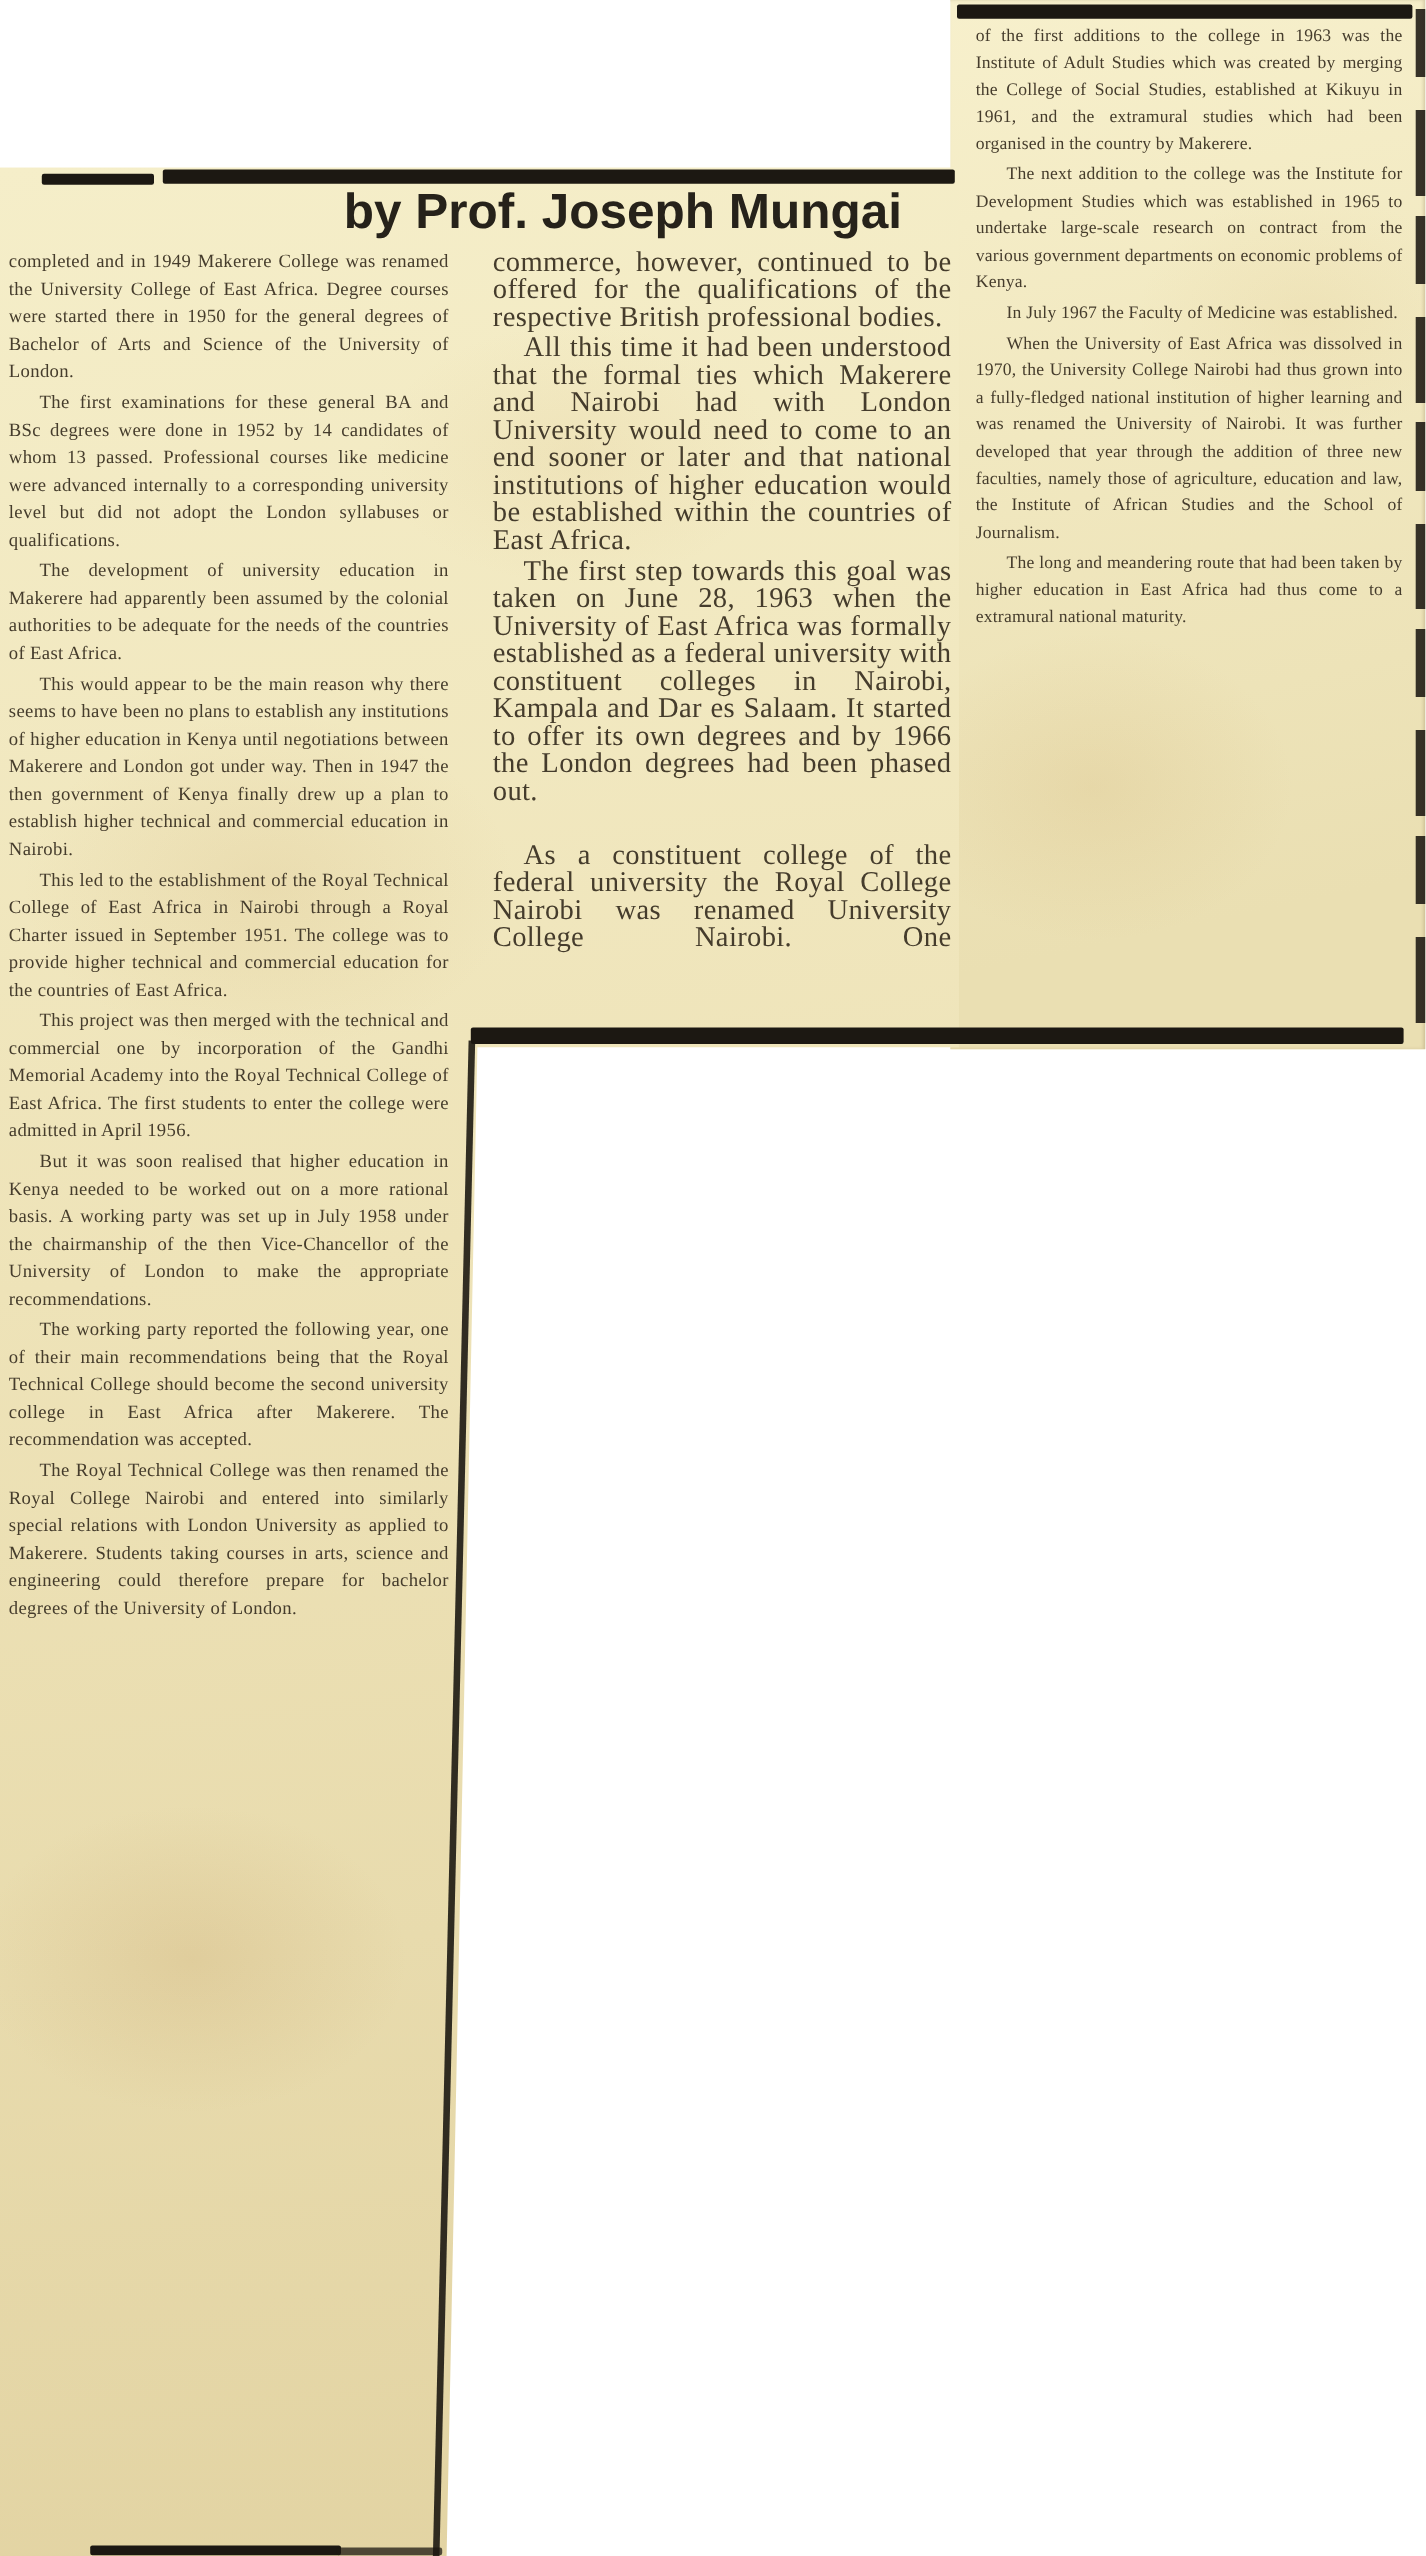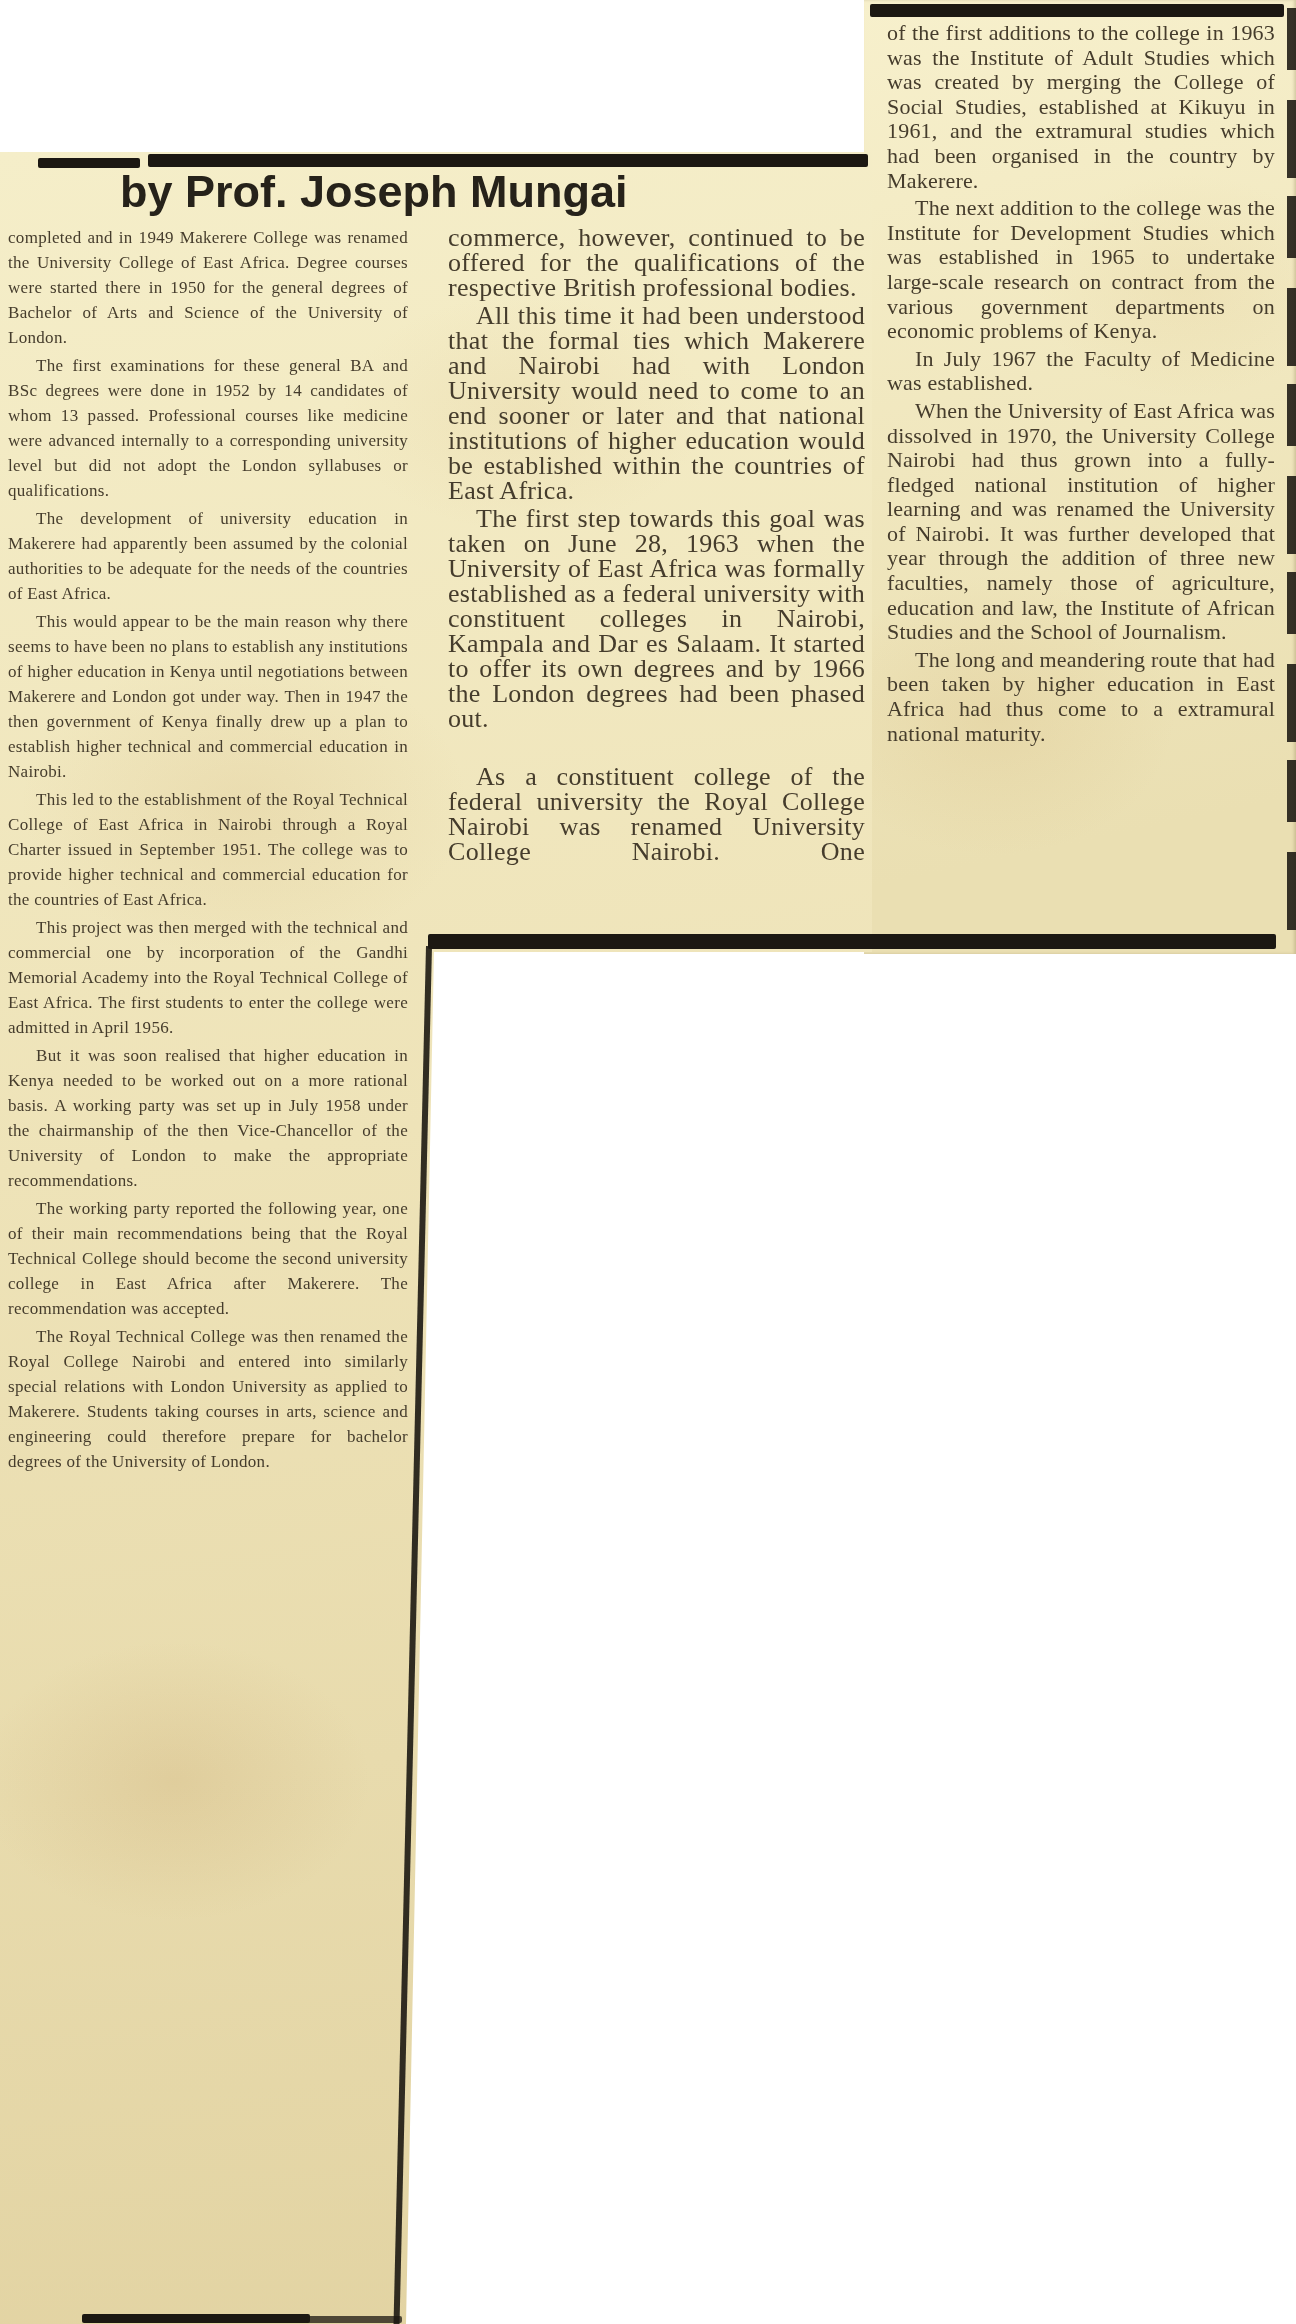--- a/index.html
+++ b/index.html
@@ -45,30 +45,30 @@
       radial-gradient(ellipse 260px 170px at 60% 12%, rgba(215,185,125,.15), transparent 70%),
       linear-gradient(173deg, var(--paper_light) 0%, #eee3b8 45%, var(--paper_dark) 100%);
     clip-path:polygon(0 0, 872px 0, 872px 800px, 434px 800px, 406px 2172px, 0 2172px);
   }
   .rule-top-a{left:38px;top:6px;width:102px;height:10px;}
   .rule-top-b{left:148px;top:2px;width:720px;height:13px;}
   .headline{
     position:absolute;left:120px;top:14px;width:700px;margin:0;
     font-family:"Liberation Sans", sans-serif;
     font-weight:bold;font-size:45px;line-height:52px;letter-spacing:0;
-    text-align:left;color:var(--headline_ink);
+    text-align:right;color:var(--headline_ink);
   }
   
   .col{position:absolute;color:var(--ink);text-align:justify;}
   .col p{margin:0 0 3px 0;text-indent:28px;}
   .col p:first-child{text-indent:0;}
   .col-left{left:8px;top:73px;width:400px;font-size:17px;line-height:25px;letter-spacing:.3px;height:2095px;overflow:hidden;}
   .col-middle{left:448px;top:73px;width:417px;font-size:26px;line-height:25px;letter-spacing:.3px;height:700px;overflow:hidden;}
   .col-middle p:last-child{text-align-last:justify;margin-top:33px;}
-  .col-right{position:absolute;left:23px;top:21px;width:388px;font-size:22px;line-height:24.6px;letter-spacing:.2px;height:905px;overflow:hidden;}
+  .col-right{position:absolute;left:23px;top:21px;width:388px;font-size:16px;line-height:24.6px;letter-spacing:.2px;height:905px;overflow:hidden;}
   
   .rule-long-bottom{left:428px;top:934px;width:848px;height:15px;}
   .cut-edge{
     position:absolute;left:426px;top:946px;width:6px;height:1384px;
     background:var(--rule);opacity:.9;
     transform:rotate(1.35deg);transform-origin:top left;
   }
   .rule-bottom-left-a{left:82px;top:2314px;width:228px;height:9px;}
   .rule-bottom-left-b{left:306px;top:2316px;width:96px;height:7px;opacity:.75;}
 </style>

